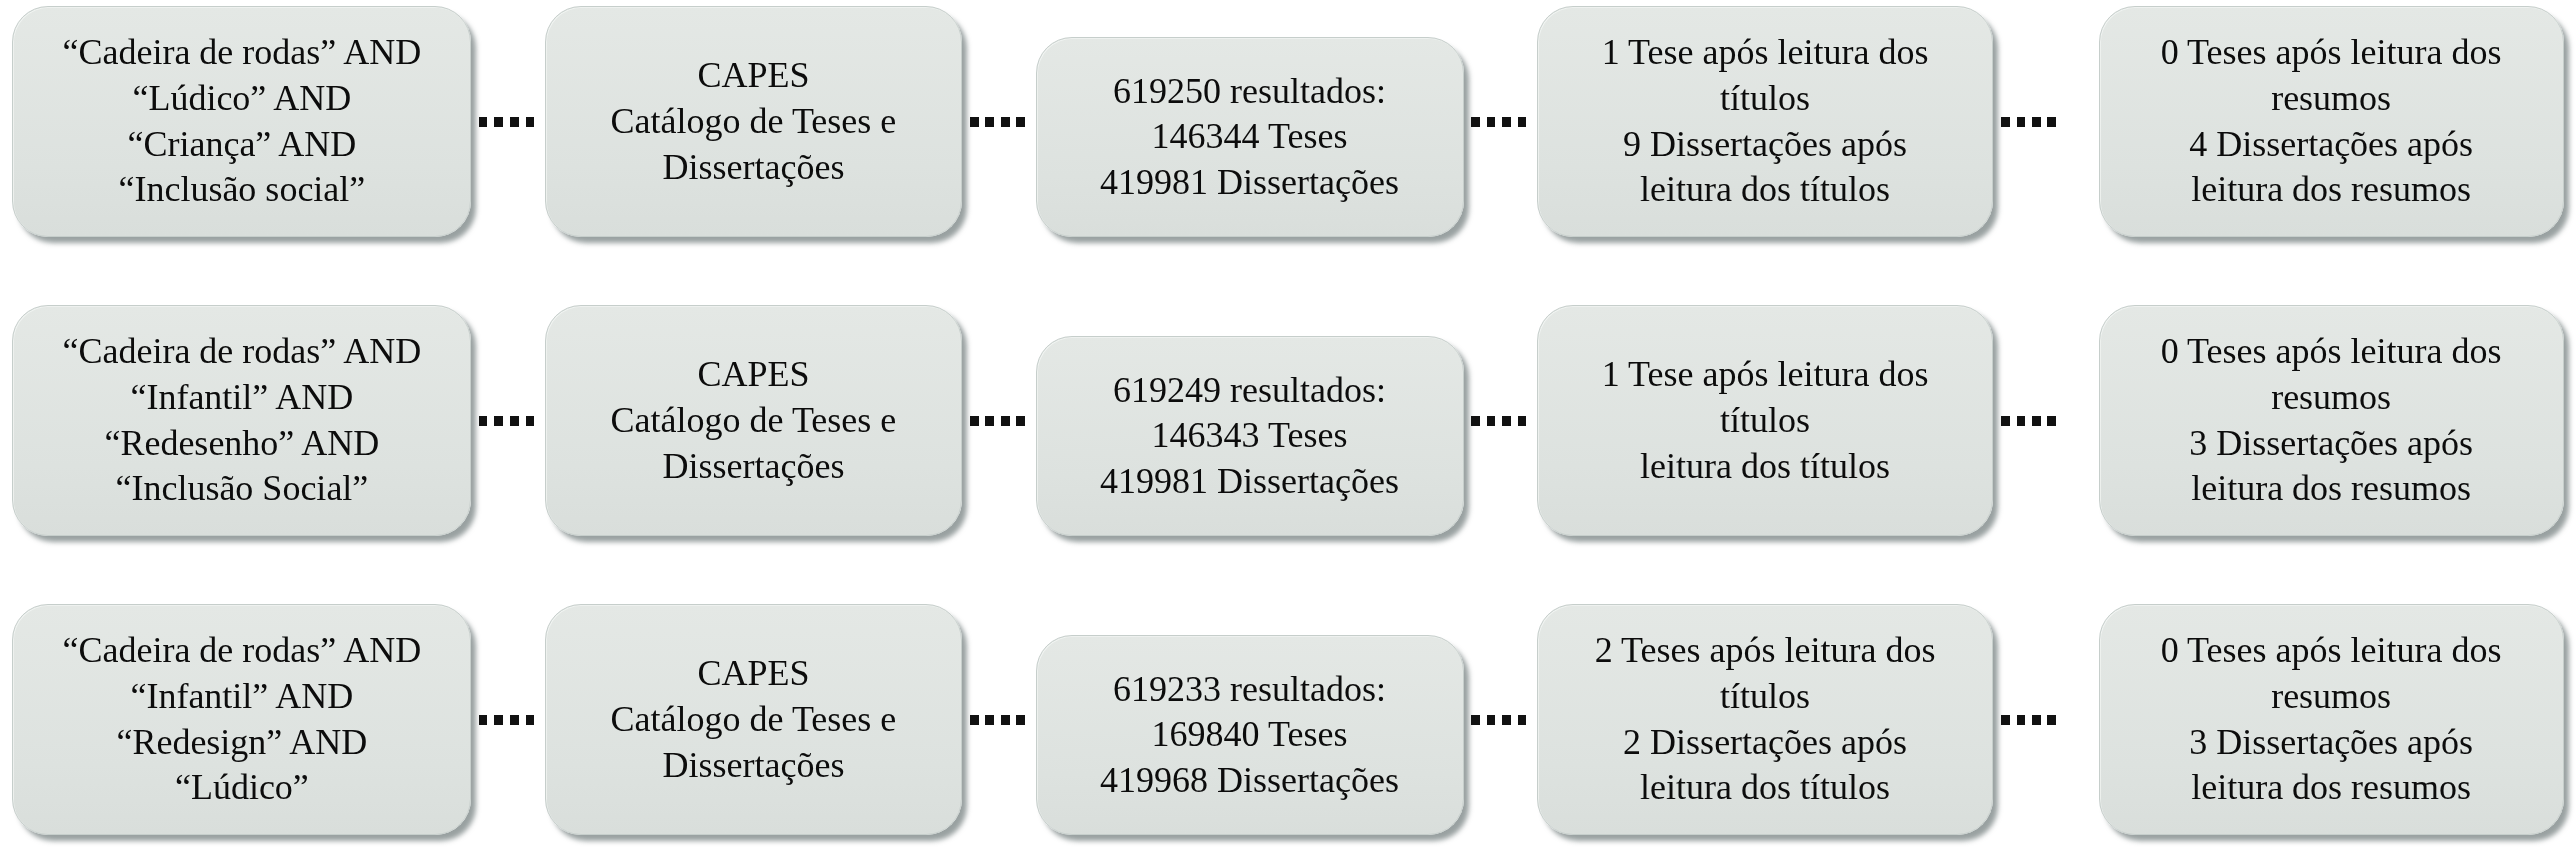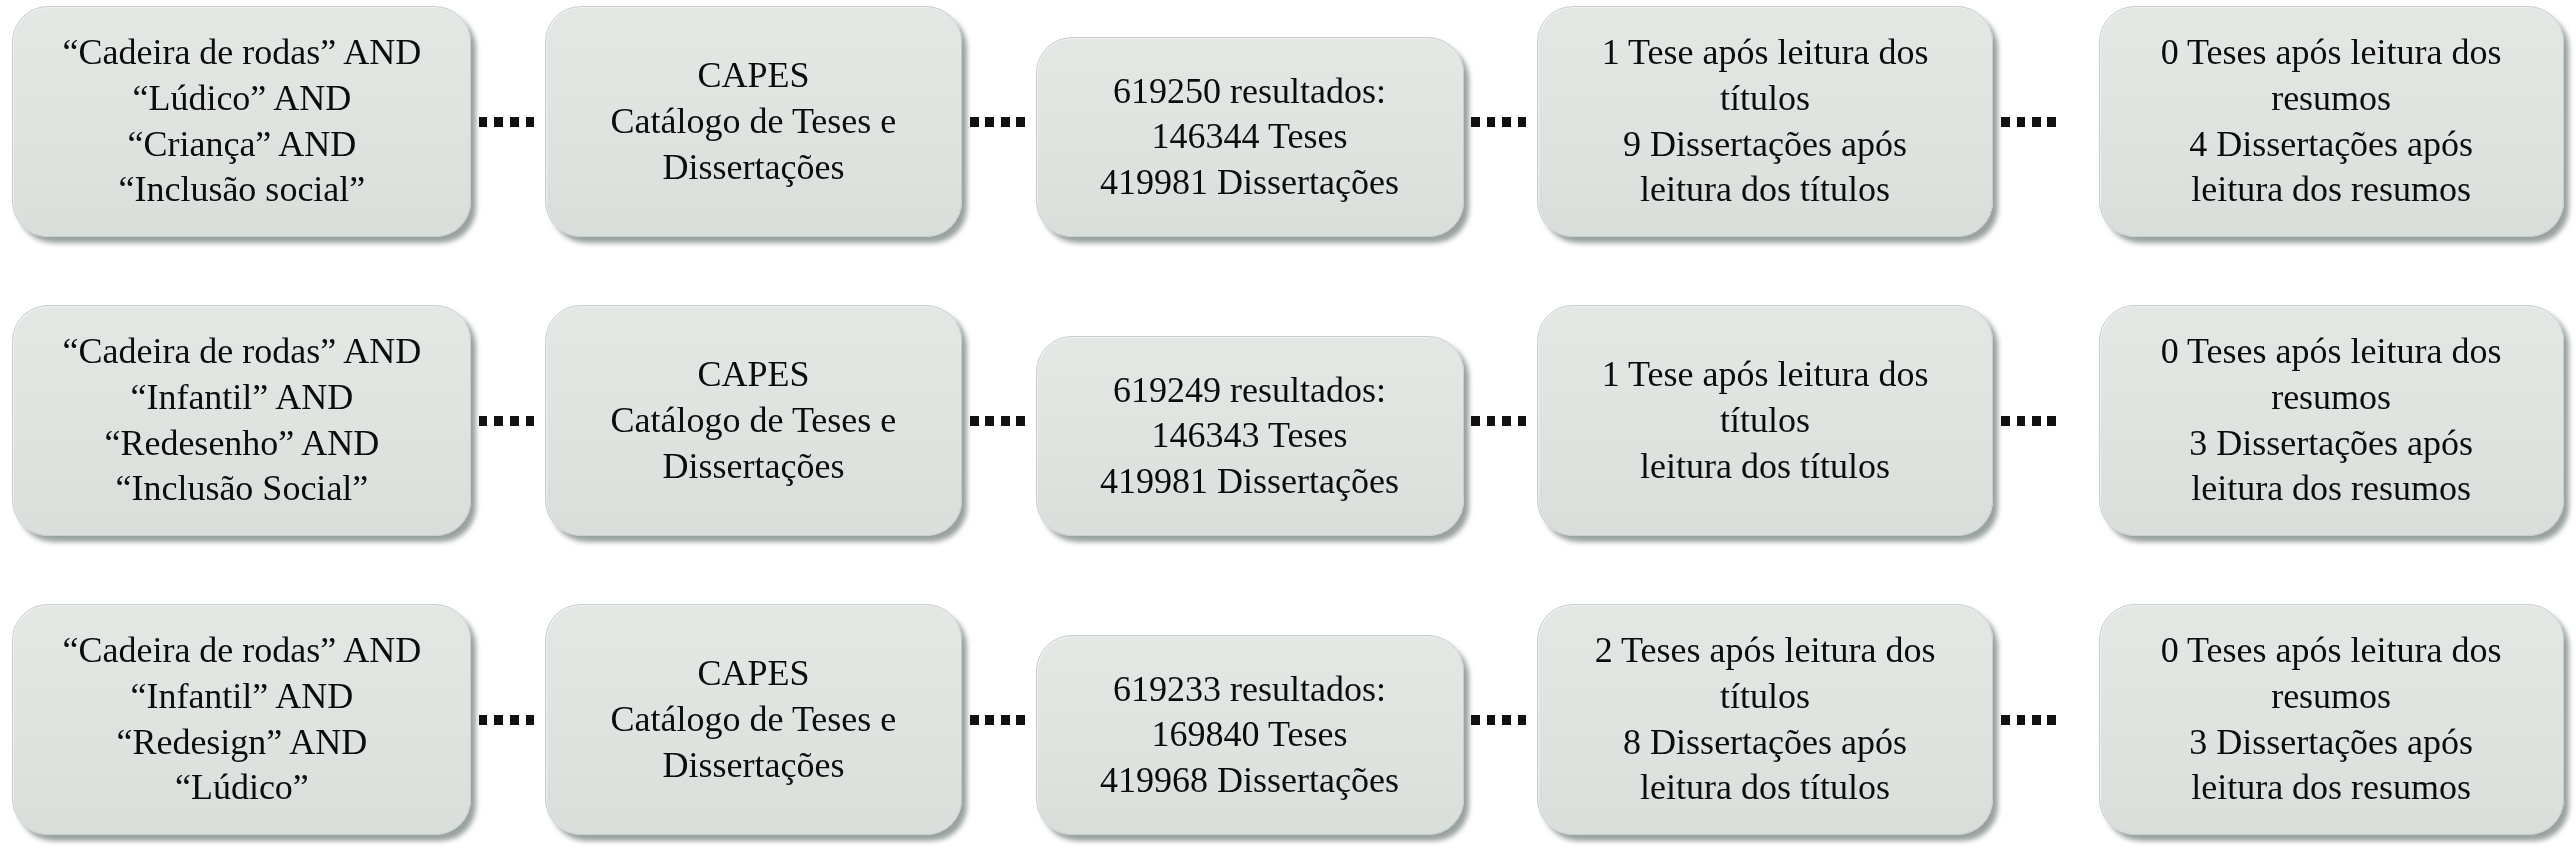--- a/index.html
+++ b/index.html
@@ -147,21 +147,21 @@
       <div class="connector"></div>
       <div class="box col3">
         <div class="line">619233 resultados:</div>
         <div class="line">169840 Teses</div>
         <div class="line">419968 Dissertações</div>
       </div>
       <div class="connector"></div>
       <div class="box col4">
         <div class="line">2 Teses após leitura dos</div>
         <div class="line">títulos</div>
-        <div class="line">8 Dissertações após</div>
+        <div class="line">2 Dissertações após</div>
         <div class="line">leitura dos títulos</div>
       </div>
       <div class="connector"></div>
       <div class="box col5">
         <div class="line">0 Teses após leitura dos</div>
         <div class="line">resumos</div>
         <div class="line">3 Dissertações após</div>
         <div class="line">leitura dos resumos</div>
       </div>
     </div>

